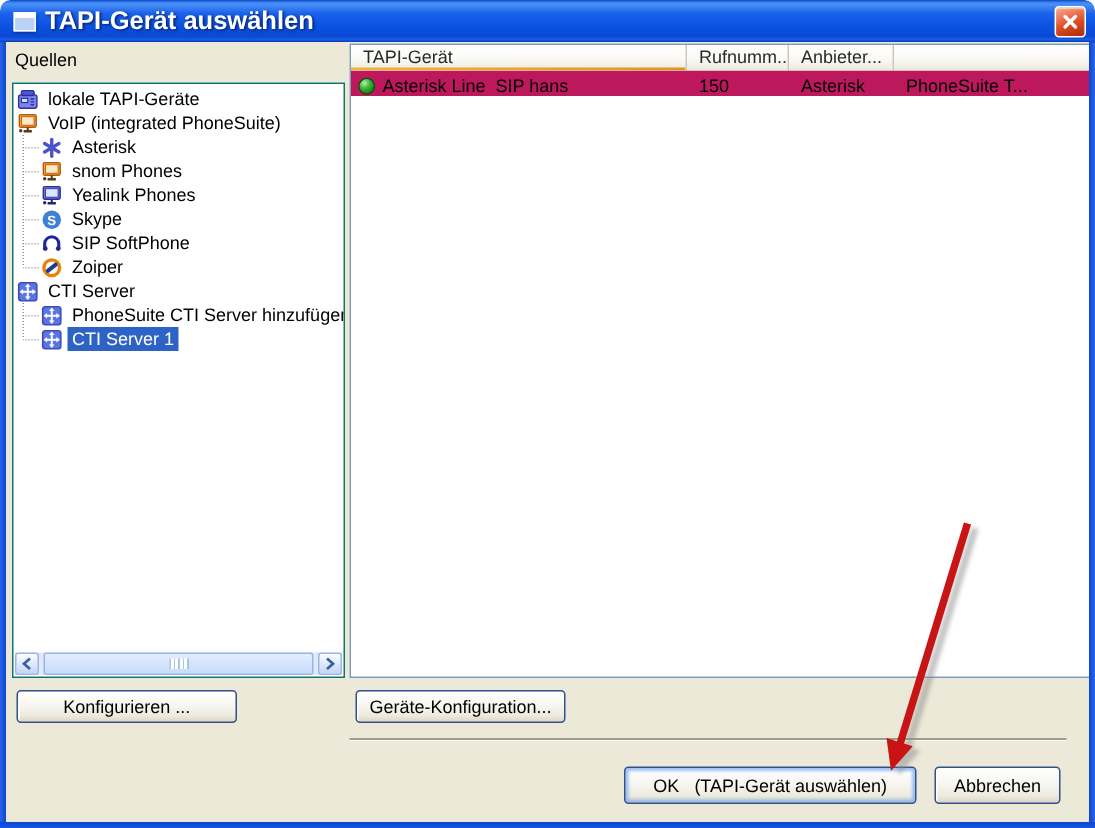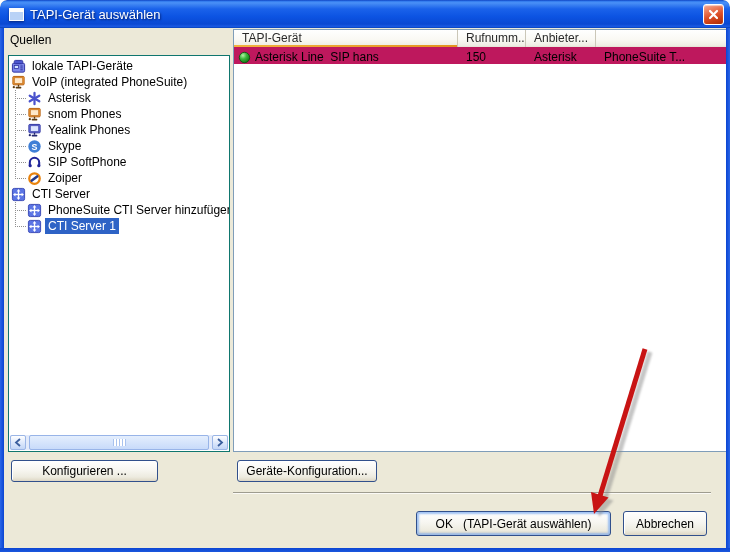--- a/index.html
+++ b/index.html
@@ -8,21 +8,21 @@
   
   .b-left,.b-right,.b-bottom{position:absolute;background:linear-gradient(90deg,#2a66e8,#0b45d2);z-index:5;}
   .b-left{left:0;top:28px;bottom:0;width:4px;}
   .b-right{right:0;top:28px;bottom:0;width:4px;background:linear-gradient(90deg,#0b45d2,#2a66e8);}
   .b-bottom{left:0;right:0;bottom:0;height:4px;background:linear-gradient(180deg,#0b45d2,#1c57dd);}
   
   .titlebar{position:absolute;left:0;top:0;right:0;height:28px;border-radius:7px 7px 0 0;
     background:linear-gradient(180deg,#0f44c4 0%,#3a85f4 6%,#4a90f6 10%,#1a62ea 32%,#0c53e2 60%,#0a48d2 86%,#1b5ae4 94%,#0640b8 100%);
     display:flex;align-items:center;z-index:6;}
   .appicon{width:15px;height:13px;margin-left:9px;background:#b9d2f6;border:1px solid #fdfdfd;border-top:4px solid #fdfdfd;box-shadow:0 1px 2px rgba(0,0,40,.5);}
-  .title{color:#fff;font-size:13px;font-weight:normal;margin-left:6px;text-shadow:1px 1px 2px rgba(0,10,60,.75);white-space:pre;}
+  .title{color:#fff;font-size:17px;font-weight:bold;margin-left:6px;text-shadow:1px 1px 2px rgba(0,10,60,.75);white-space:pre;}
   .closebtn{position:absolute;right:6px;top:4px;width:21px;height:21px;border:1px solid #fff;border-radius:3px;
     background:linear-gradient(160deg,#f5a993 0%,#ec7a58 30%,#dd4f28 55%,#c33a10 80%,#aa2c06 100%);
     box-shadow:inset 0 1px 1px rgba(255,255,255,.6);display:flex;align-items:center;justify-content:center;cursor:pointer;}
   
   .quellen{position:absolute;left:10px;top:33px;font-size:12px;color:#000;}
   .treepanel{position:absolute;left:8px;top:55px;width:222px;height:397px;background:#fff;border:1px solid #0f766e;}
   .tree{position:absolute;left:0;top:0;right:0;bottom:17px;overflow:hidden;padding:2px 0 0 2px;font-size:12px;}
   .titem{display:flex;align-items:center;height:16px;white-space:pre;cursor:default;}
   .ticon{width:15px;height:15px;flex:none;margin-right:3px;display:flex;align-items:center;justify-content:center;}
   .ticon svg{display:block;}

